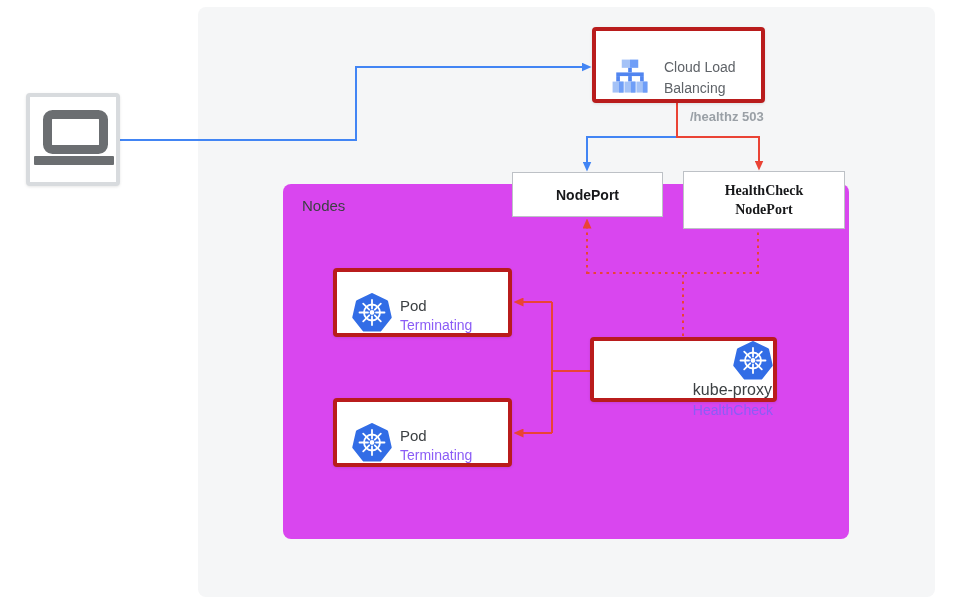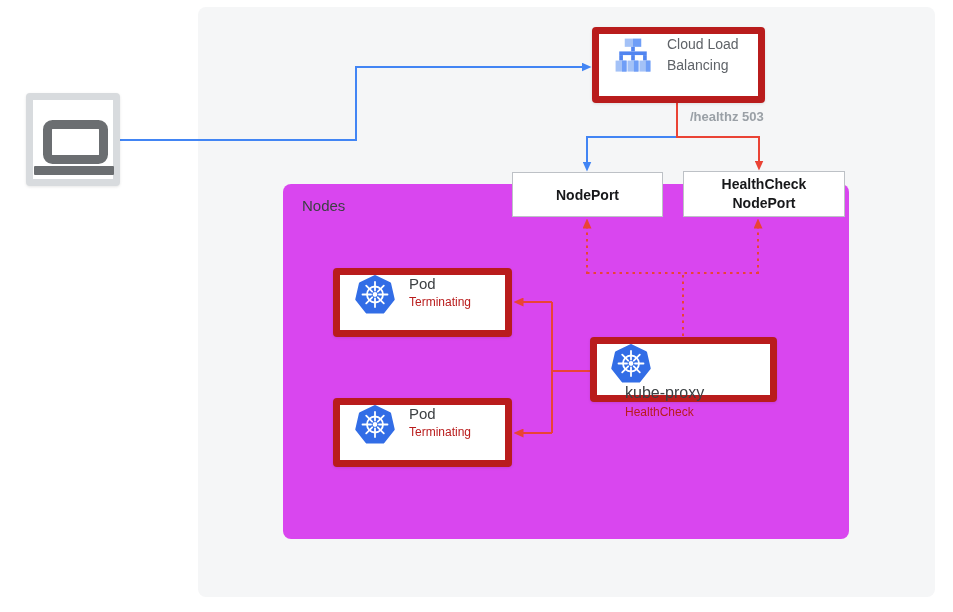--- a/index.html
+++ b/index.html
@@ -15,41 +15,41 @@
     position: absolute; left: 283px; top: 184px; width: 566px; height: 355px;
     background: #d946ef; border-radius: 8px;
   }
   .nodes-label {
     position: absolute; left: 19px; top: 13px;
     font-size: 15px; color: #3c4043;
   }
   .wires { position: absolute; left: 0; top: 0; pointer-events: none; }
   .card {
     position: absolute; background: #ffffff; border-radius: 4px;
-    border: 7px solid #b91c1c; box-shadow: 0 1px 3px rgba(0,0,0,0.10);
-    display: flex; align-items: flex-start;
+    border: 4px solid #b91c1c; box-shadow: 0 1px 3px rgba(0,0,0,0.10);
+    display: flex; align-items: flex-end;
   }
   .laptop-box { left: 26px; top: 93px; width: 94px; height: 93px; border-color: #d8dbde; justify-content: center; }
   .clb-box { left: 592px; top: 27px; width: 173px; height: 76px; padding-left: 12px; }
   .clb-text { font-size: 14px; line-height: 21px; color: #5f6368; width: 92px; margin-left: 12px; }
   .port-box {
     position: absolute; background: #ffffff; border: 1px solid #bdc1c6;
     display: flex; align-items: center; justify-content: center; text-align: center;
     font-weight: bold; font-size: 14px; color: #17181a;
   }
   .nodeport-box { left: 512px; top: 172px; width: 151px; height: 45px; }
-  .healthcheck-box { left: 683px; top: 171px; width: 162px; height: 46px; line-height: 19px; }
+  .healthcheck-box { left: 683px; top: 171px; width: 162px; height: 58px; line-height: 19px; font-family: Liberation Serif, serif; }
   .healthcheck-box .wrap2 { width: 110px; }
   .pod-box { width: 179px; height: 69px; padding-left: 15px; }
   .pod1 { left: 333px; top: 268px; }
   .pod2 { left: 333px; top: 398px; }
   .kproxy-box { left: 590px; top: 337px; width: 187px; height: 65px; padding-left: 14px; flex-direction: column; }
-  .entity-text { margin-left: 14px; }
+  .entity-text { margin-left: 8px; }
   .entity-title { font-size: 15px; color: #3c4043; }
-  .entity-sub { font-size: 12px; color: #b91c1c; margin-top: 3px; }
+  .entity-sub { font-size: 14px; color: #8b5cf6; margin-top: 3px; }
   .kproxy-box .entity-title { font-size: 16px; }
   .healthz-label {
     position: absolute; left: 690px; top: 109px;
     font-size: 13px; font-weight: bold; color: #9aa0a6; text-align: center;
   }
   .k8s-icon, .clb-icon, .laptop-icon { flex: 0 0 auto; display: block; }
 </style>
 </head>
 <body>
 

